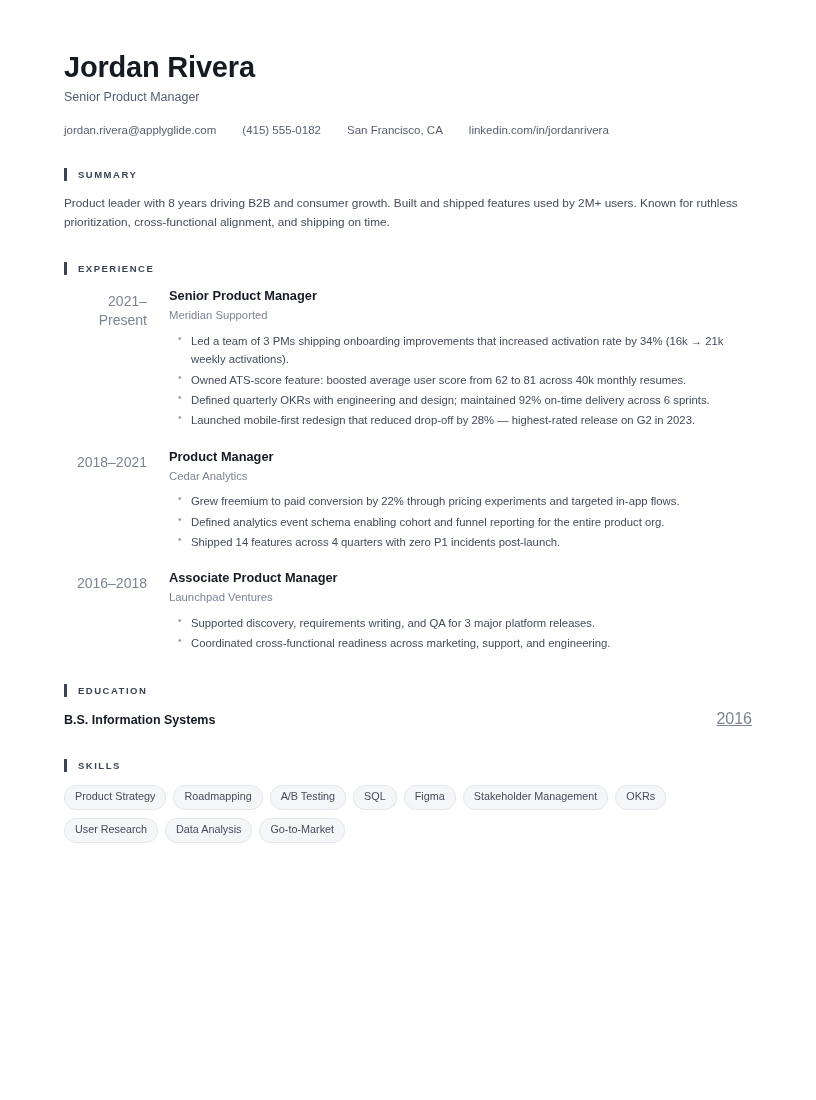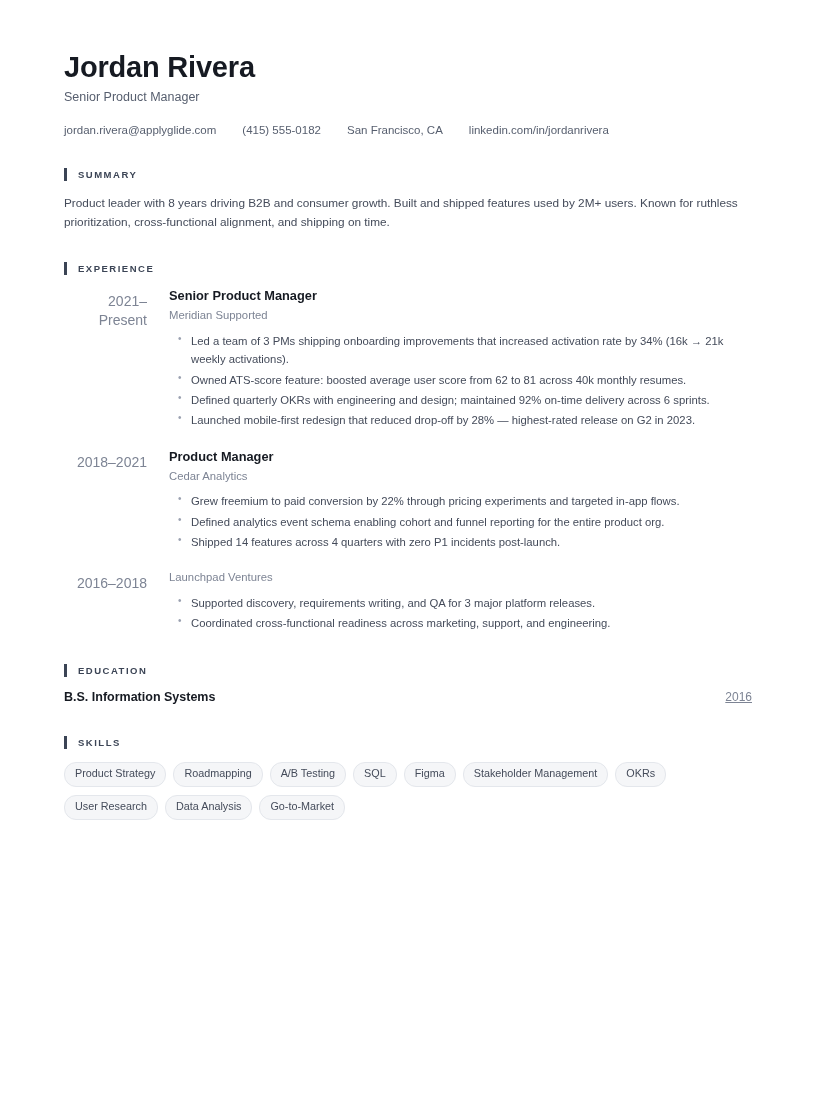--- a/index.html
+++ b/index.html
@@ -138,21 +138,21 @@
     align-items: baseline;
     justify-content: space-between;
   }
   .edu-degree {
     font-size: 12.5px;
     font-weight: bold;
     color: #161a22;
     line-height: 1.25;
   }
   .edu-year {
-    font-size: 12px;
+    font-size: 16px;
     color: #7d8494;
     white-space: nowrap;
     text-decoration: underline;
   }
   .edu-school {
     font-size: 11.3px;
     color: #7d8494;
     line-height: 1.3;
     margin-top: 4px;
   }
@@ -228,20 +228,21 @@
             <li class="bullet">Grew freemium to paid conversion by 22% through pricing experiments and targeted in-app flows.</li>
             <li class="bullet">Defined analytics event schema enabling cohort and funnel reporting for the entire product org.</li>
             <li class="bullet">Shipped 14 features across 4 quarters with zero P1 incidents post-launch.</li>
           </ul>
         </div>
       </div>
 
       <div class="job">
         <div class="job-dates">2016–2018</div>
         <div class="job-body">
+          <div class="job-title">Associate Product Manager</div>
           <div class="job-company">Launchpad Ventures</div>
           <ul class="bullets">
             <li class="bullet">Supported discovery, requirements writing, and QA for 3 major platform releases.</li>
             <li class="bullet">Coordinated cross-functional readiness across marketing, support, and engineering.</li>
           </ul>
         </div>
       </div>
     </div>
 
     <div class="section">

